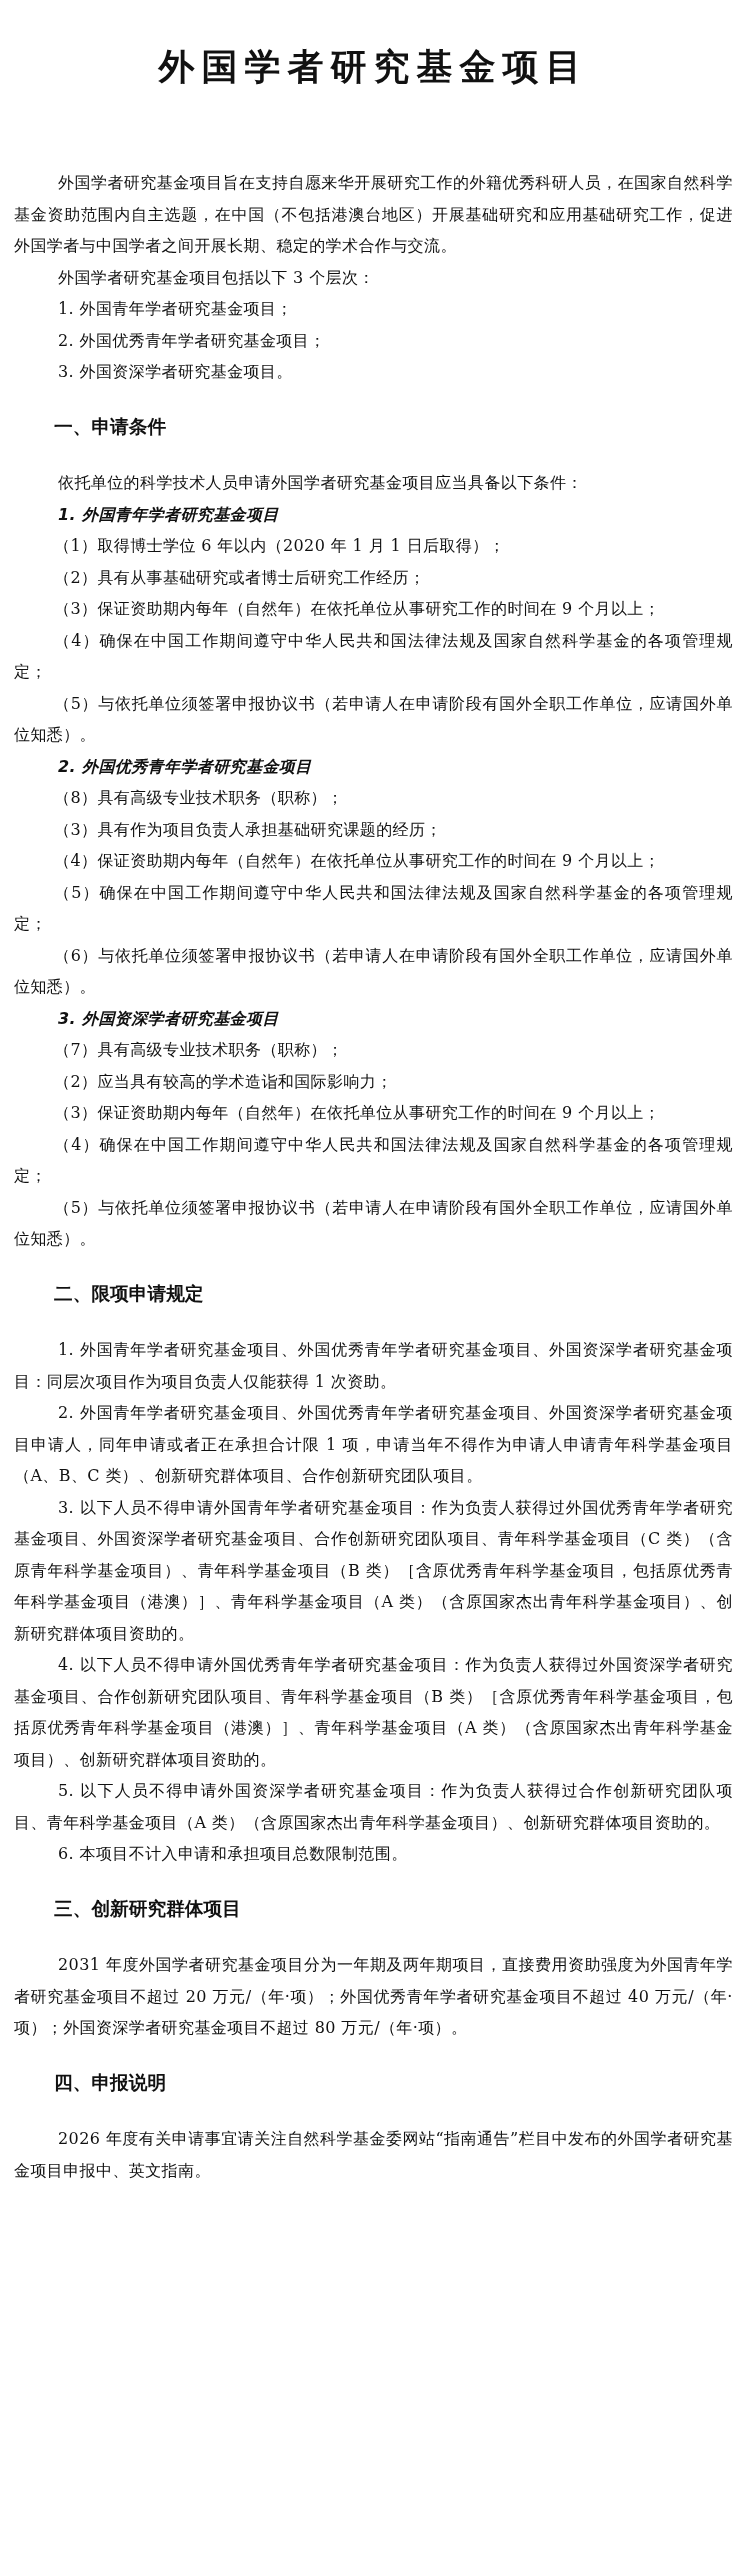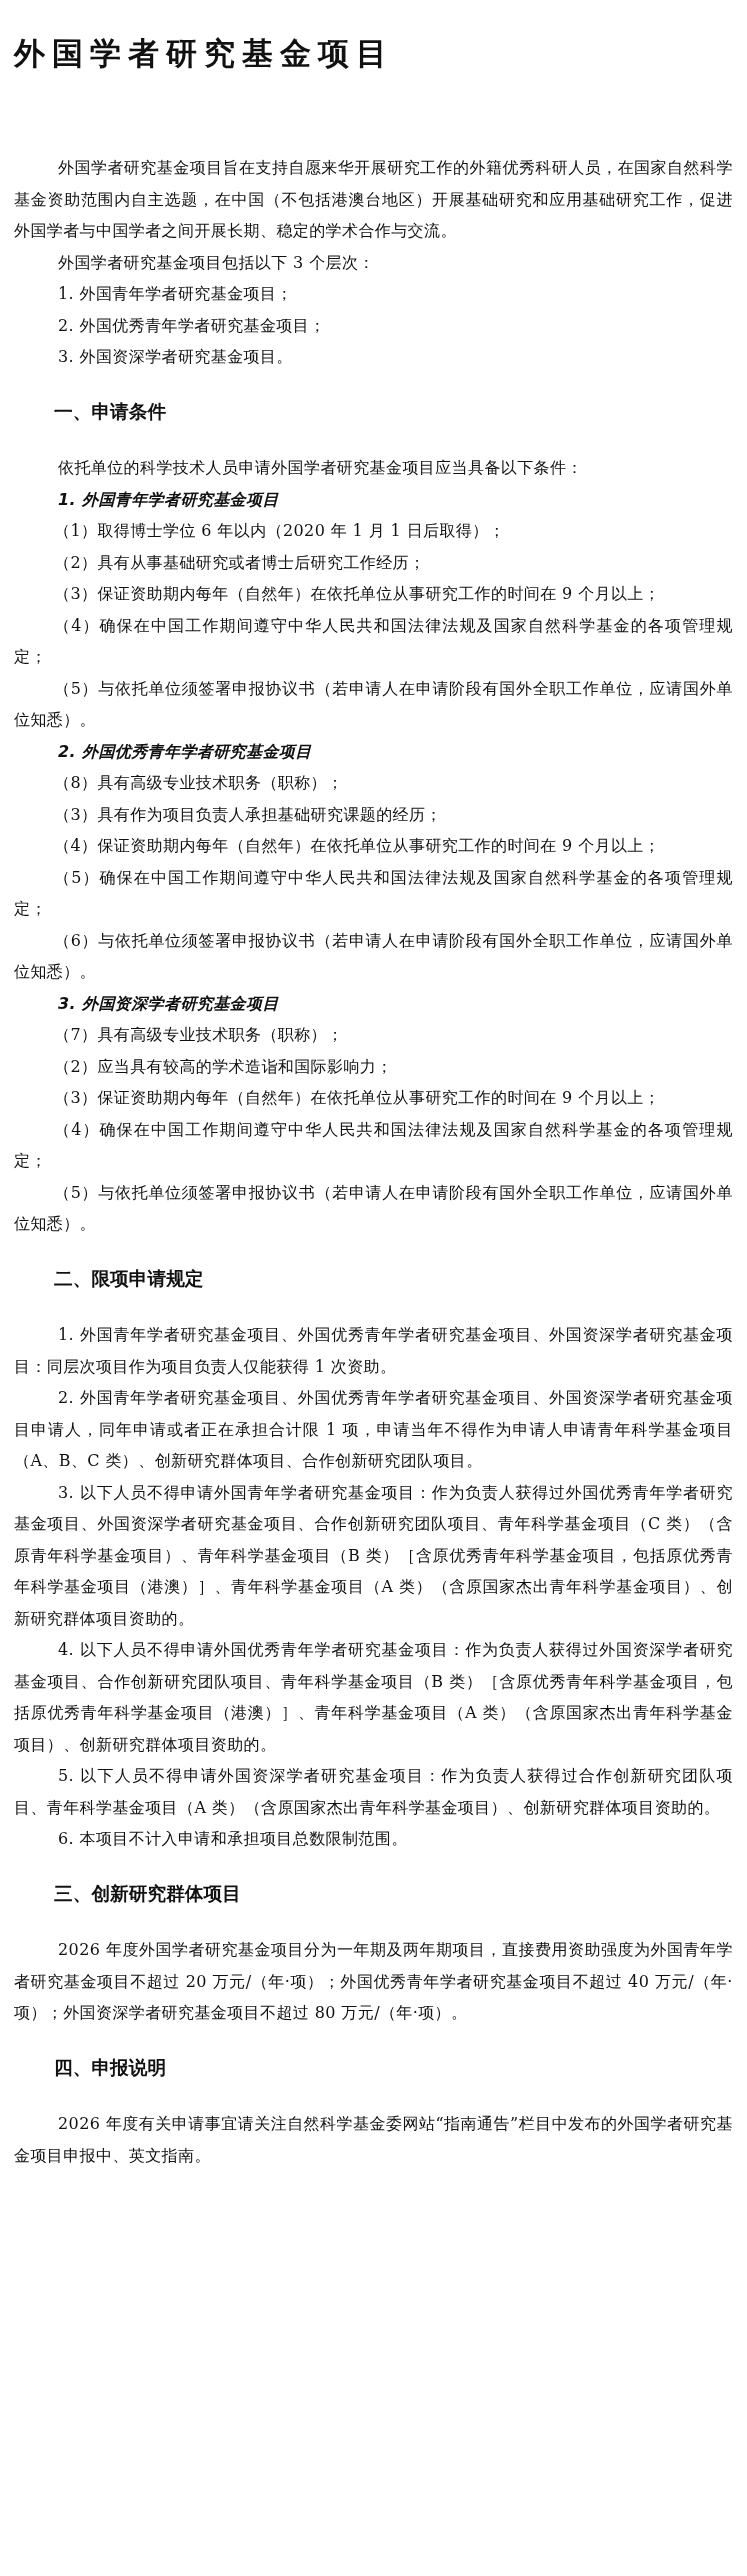--- a/index.html
+++ b/index.html
@@ -4,25 +4,26 @@
 <style>
   html, body { margin: 0; padding: 0; background: #ffffff; }
   body {
     width: 748px;
     min-height: 2576px;
     font-family: "DejaVu Serif", "Liberation Serif", serif;
     color: #111111;
   }
   .page { padding: 0 15.2px 0 14px; box-sizing: border-box; width: 748px; }
   .title {
+    text-align: center;
     font-family: "DejaVu Serif", serif;
     font-weight: bold;
-    font-size: 31px;
+    font-size: 36px;
     letter-spacing: 7px;
-    padding-top: 38px;
+    padding-top: 48px;
     margin: 0 0 83px 0;
     line-height: 1;
   }
   .p {
     font-size: 16px;
     line-height: 31.5px;
     margin: 0;
     text-align: justify;
     text-indent: 44px;
     letter-spacing: 0.4px;
@@ -83,21 +84,21 @@
     <p class="p">1. 外国青年学者研究基金项目、外国优秀青年学者研究基金项目、外国资深学者研究基金项目：同层次项目作为项目负责人仅能获得 1 次资助。</p>
     <p class="p">2. 外国青年学者研究基金项目、外国优秀青年学者研究基金项目、外国资深学者研究基金项目申请人，同年申请或者正在承担合计限 1 项，申请当年不得作为申请人申请青年科学基金项目（A、B、C 类）、创新研究群体项目、合作创新研究团队项目。</p>
     <p class="p">3. 以下人员不得申请外国青年学者研究基金项目：作为负责人获得过外国优秀青年学者研究基金项目、外国资深学者研究基金项目、合作创新研究团队项目、青年科学基金项目（C 类）（含原青年科学基金项目）、青年科学基金项目（B 类）［含原优秀青年科学基金项目，包括原优秀青年科学基金项目（港澳）］、青年科学基金项目（A 类）（含原国家杰出青年科学基金项目）、创新研究群体项目资助的。</p>
     <p class="p">4. 以下人员不得申请外国优秀青年学者研究基金项目：作为负责人获得过外国资深学者研究基金项目、合作创新研究团队项目、青年科学基金项目（B 类）［含原优秀青年科学基金项目，包括原优秀青年科学基金项目（港澳）］、青年科学基金项目（A 类）（含原国家杰出青年科学基金项目）、创新研究群体项目资助的。</p>
     <p class="p">5. 以下人员不得申请外国资深学者研究基金项目：作为负责人获得过合作创新研究团队项目、青年科学基金项目（A 类）（含原国家杰出青年科学基金项目）、创新研究群体项目资助的。</p>
     <p class="p">6. 本项目不计入申请和承担项目总数限制范围。</p>
   </div>
 
   <div>
     <div class="h">三、创新研究群体项目</div>
-    <p class="p">2026 年度外国学者研究基金项目分为一年期及两年期项目，直接费用资助强度为外国青年学者研究基金项目不超过 20 万元/（年·项）；外国优秀青年学者研究基金项目不超过 40 万元/（年·项）；外国资深学者研究基金项目不超过 80 万元/（年·项）。</p>
+    <p class="p">2031 年度外国学者研究基金项目分为一年期及两年期项目，直接费用资助强度为外国青年学者研究基金项目不超过 20 万元/（年·项）；外国优秀青年学者研究基金项目不超过 40 万元/（年·项）；外国资深学者研究基金项目不超过 80 万元/（年·项）。</p>
   </div>
 
   <div>
     <div class="h">四、申报说明</div>
     <p class="p">2026 年度有关申请事宜请关注自然科学基金委网站“指南通告”栏目中发布的外国学者研究基金项目申报中、英文指南。</p>
   </div>
 
 </div>
 
 

